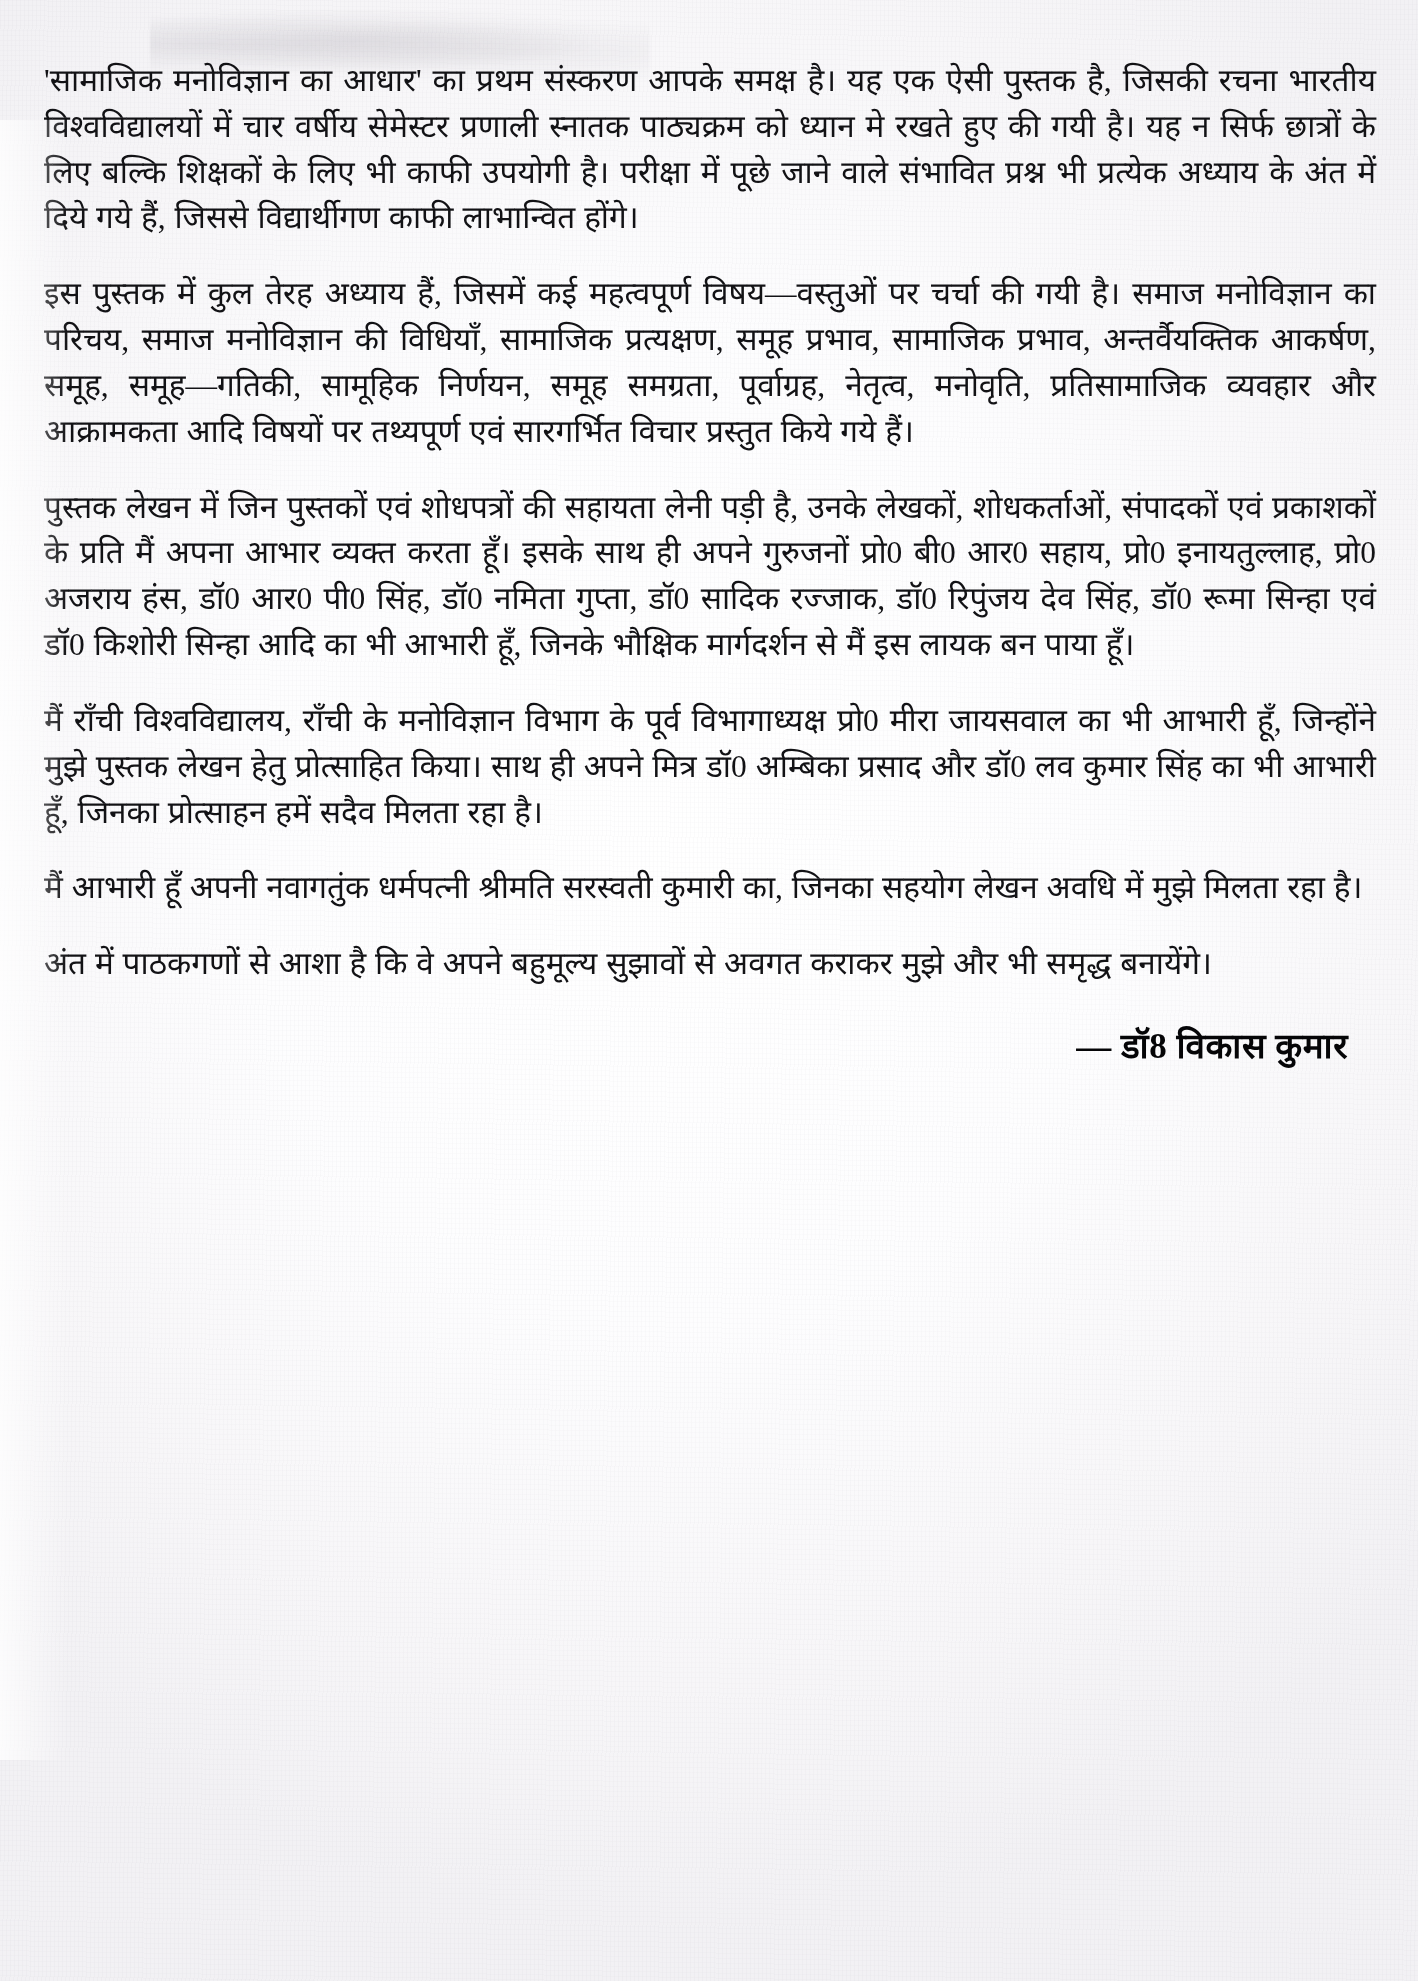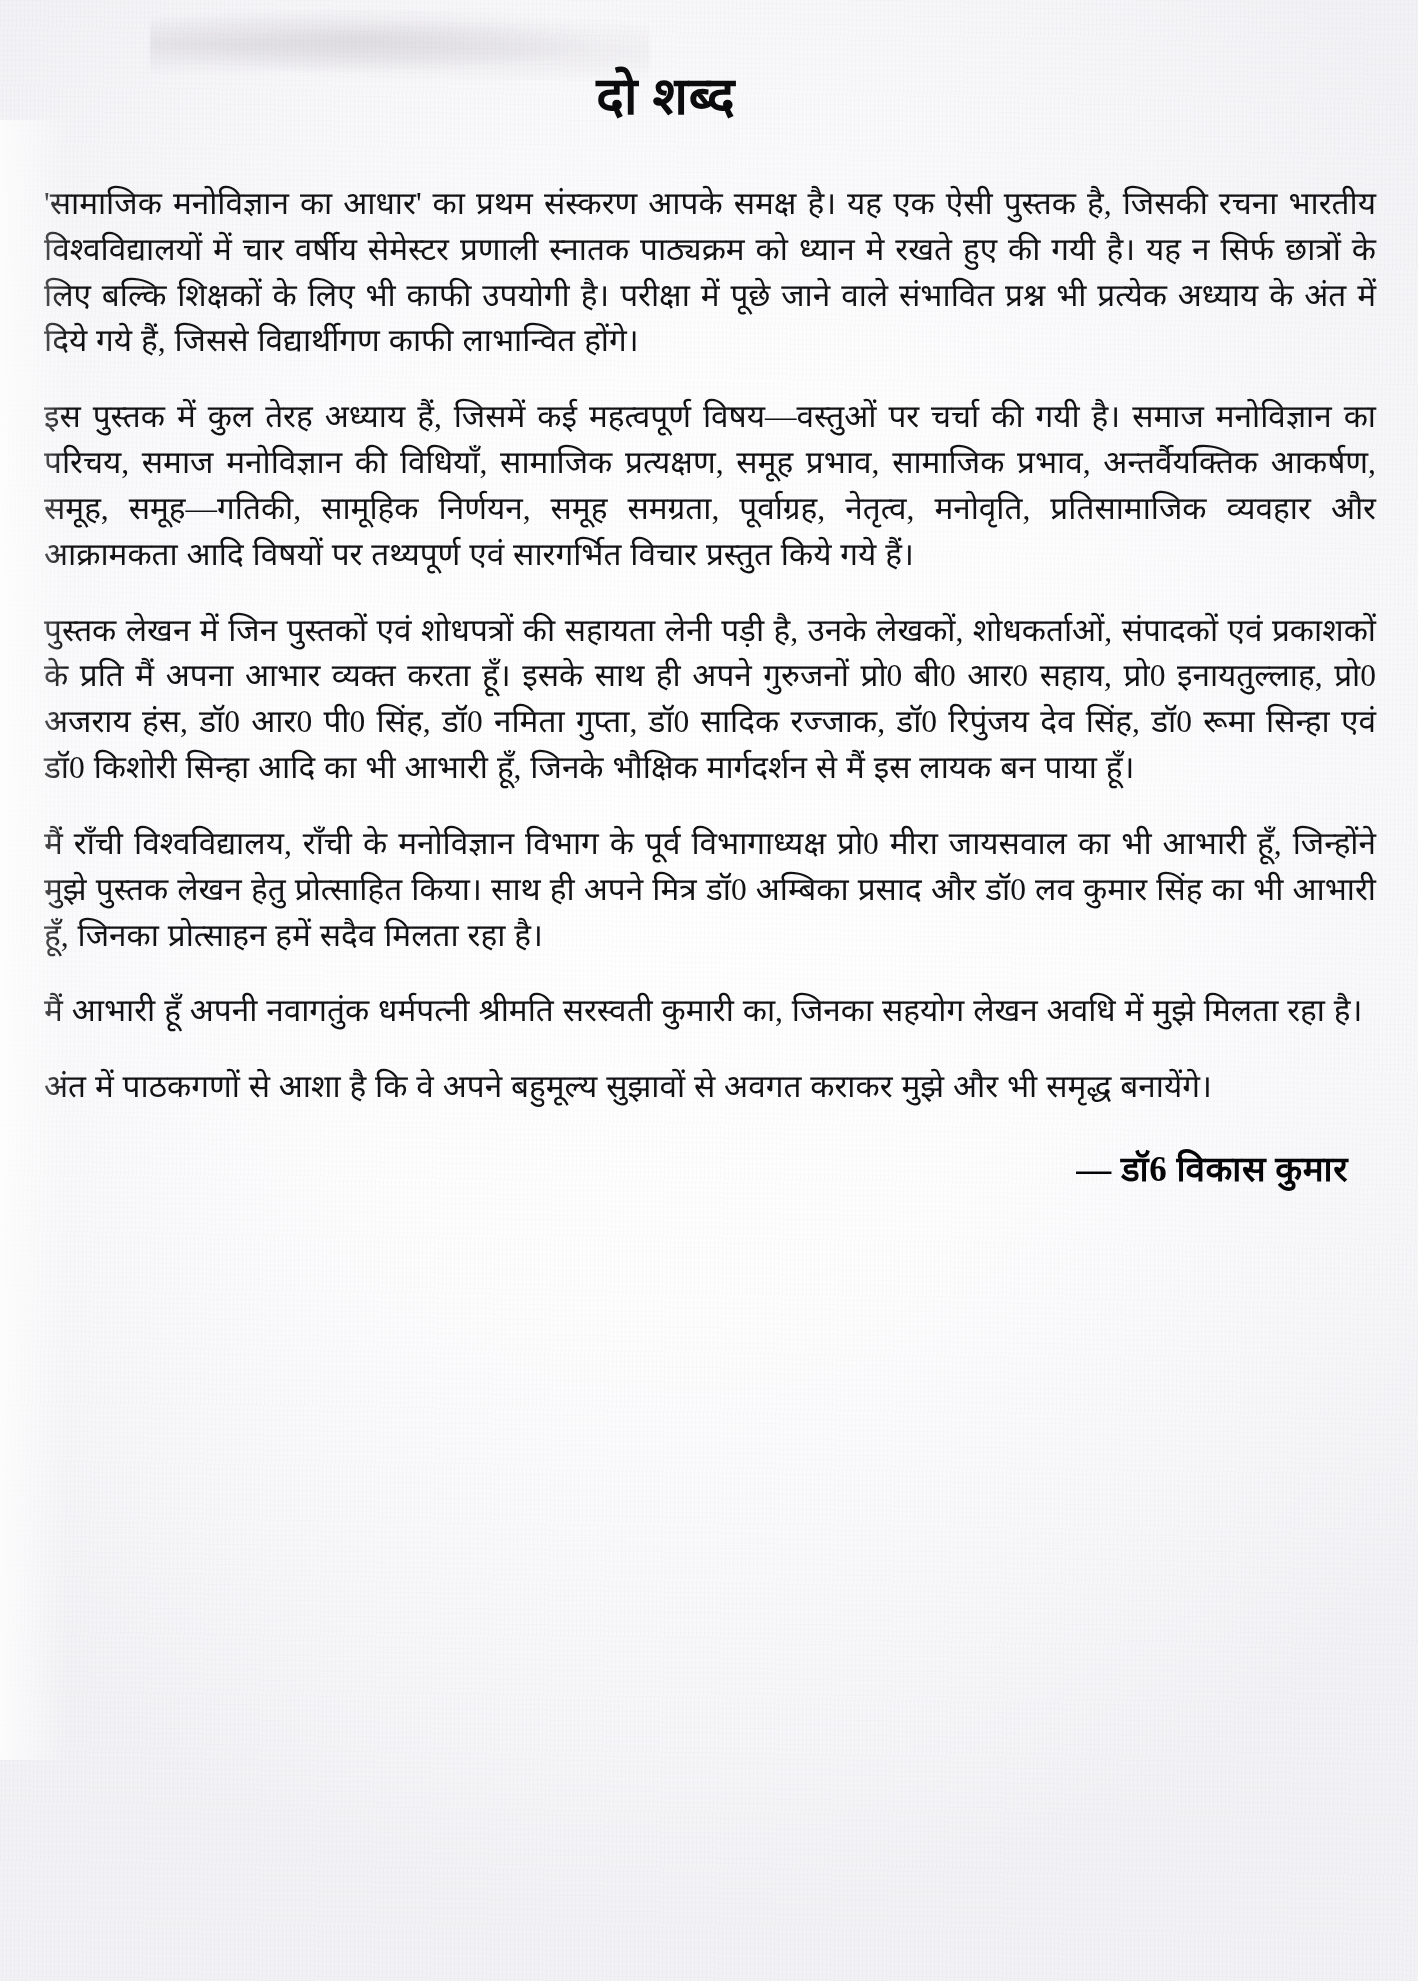--- a/index.html
+++ b/index.html
@@ -115,32 +115,31 @@
 </style>
 </head>
 <body>
 
 <div id="page">
 
   <div class="fade-left"></div>
 
   <div class="content">
 
-    <h1 class="doc-title">दो शब्द</h1>
 
     <p class="para">'सामाजिक मनोविज्ञान का आधार' का प्रथम संस्करण आपके समक्ष है। यह एक ऐसी पुस्तक है, जिसकी रचना भारतीय विश्वविद्यालयों में चार वर्षीय सेमेस्टर प्रणाली स्नातक पाठ्यक्रम को ध्यान मे रखते हुए की गयी है। यह न सिर्फ छात्रों के लिए बल्कि शिक्षकों के लिए भी काफी उपयोगी है। परीक्षा में पूछे जाने वाले संभावित प्रश्न भी प्रत्येक अध्याय के अंत में दिये गये हैं, जिससे विद्यार्थीगण काफी लाभान्वित होंगे।</p>
 
     <p class="para">इस पुस्तक में कुल तेरह अध्याय हैं, जिसमें कई महत्वपूर्ण विषय—वस्तुओं पर चर्चा की गयी है। समाज मनोविज्ञान का परिचय, समाज मनोविज्ञान की विधियाँ, सामाजिक प्रत्यक्षण, समूह प्रभाव, सामाजिक प्रभाव, अन्तर्वैयक्तिक आकर्षण, समूह, समूह—गतिकी, सामूहिक निर्णयन, समूह समग्रता, पूर्वाग्रह, नेतृत्व, मनोवृति, प्रतिसामाजिक व्यवहार और आक्रामकता आदि विषयों पर तथ्यपूर्ण एवं सारगर्भित विचार प्रस्तुत किये गये हैं।</p>
 
     <p class="para">पुस्तक लेखन में जिन पुस्तकों एवं शोधपत्रों की सहायता लेनी पड़ी है, उनके लेखकों, शोधकर्ताओं, संपादकों एवं प्रकाशकों के प्रति मैं अपना आभार व्यक्त करता हूँ। इसके साथ ही अपने गुरुजनों प्रो0 बी0 आर0 सहाय, प्रो0 इनायतुल्लाह, प्रो0 अजराय हंस, डॉ0 आर0 पी0 सिंह, डॉ0 नमिता गुप्ता, डॉ0 सादिक रज्जाक, डॉ0 रिपुंजय देव सिंह, डॉ0 रूमा सिन्हा एवं डॉ0 किशोरी सिन्हा आदि का भी आभारी हूँ, जिनके भौक्षिक मार्गदर्शन से मैं इस लायक बन पाया हूँ।</p>
 
     <p class="para">मैं राँची विश्वविद्यालय, राँची के मनोविज्ञान विभाग के पूर्व विभागाध्यक्ष प्रो0 मीरा जायसवाल का भी आभारी हूँ, जिन्होंने मुझे पुस्तक लेखन हेतु प्रोत्साहित किया। साथ ही अपने मित्र डॉ0 अम्बिका प्रसाद और डॉ0 लव कुमार सिंह का भी आभारी हूँ, जिनका प्रोत्साहन हमें सदैव मिलता रहा है।</p>
 
     <p class="para">मैं आभारी हूँ अपनी नवागतुंक धर्मपत्नी श्रीमति सरस्वती कुमारी का, जिनका सहयोग लेखन अवधि में मुझे मिलता रहा है।</p>
 
     <p class="para">अंत में पाठकगणों से आशा है कि वे अपने बहुमूल्य सुझावों से अवगत कराकर मुझे और भी समृद्ध बनायेंगे।</p>
 
     <div class="signature-row">
-      <span class="signature">— डॉ6 विकास कुमार</span>
+      <span class="signature">— डॉ8 विकास कुमार</span>
     </div>
 
   </div>
 </div>
 
 </body></html>

